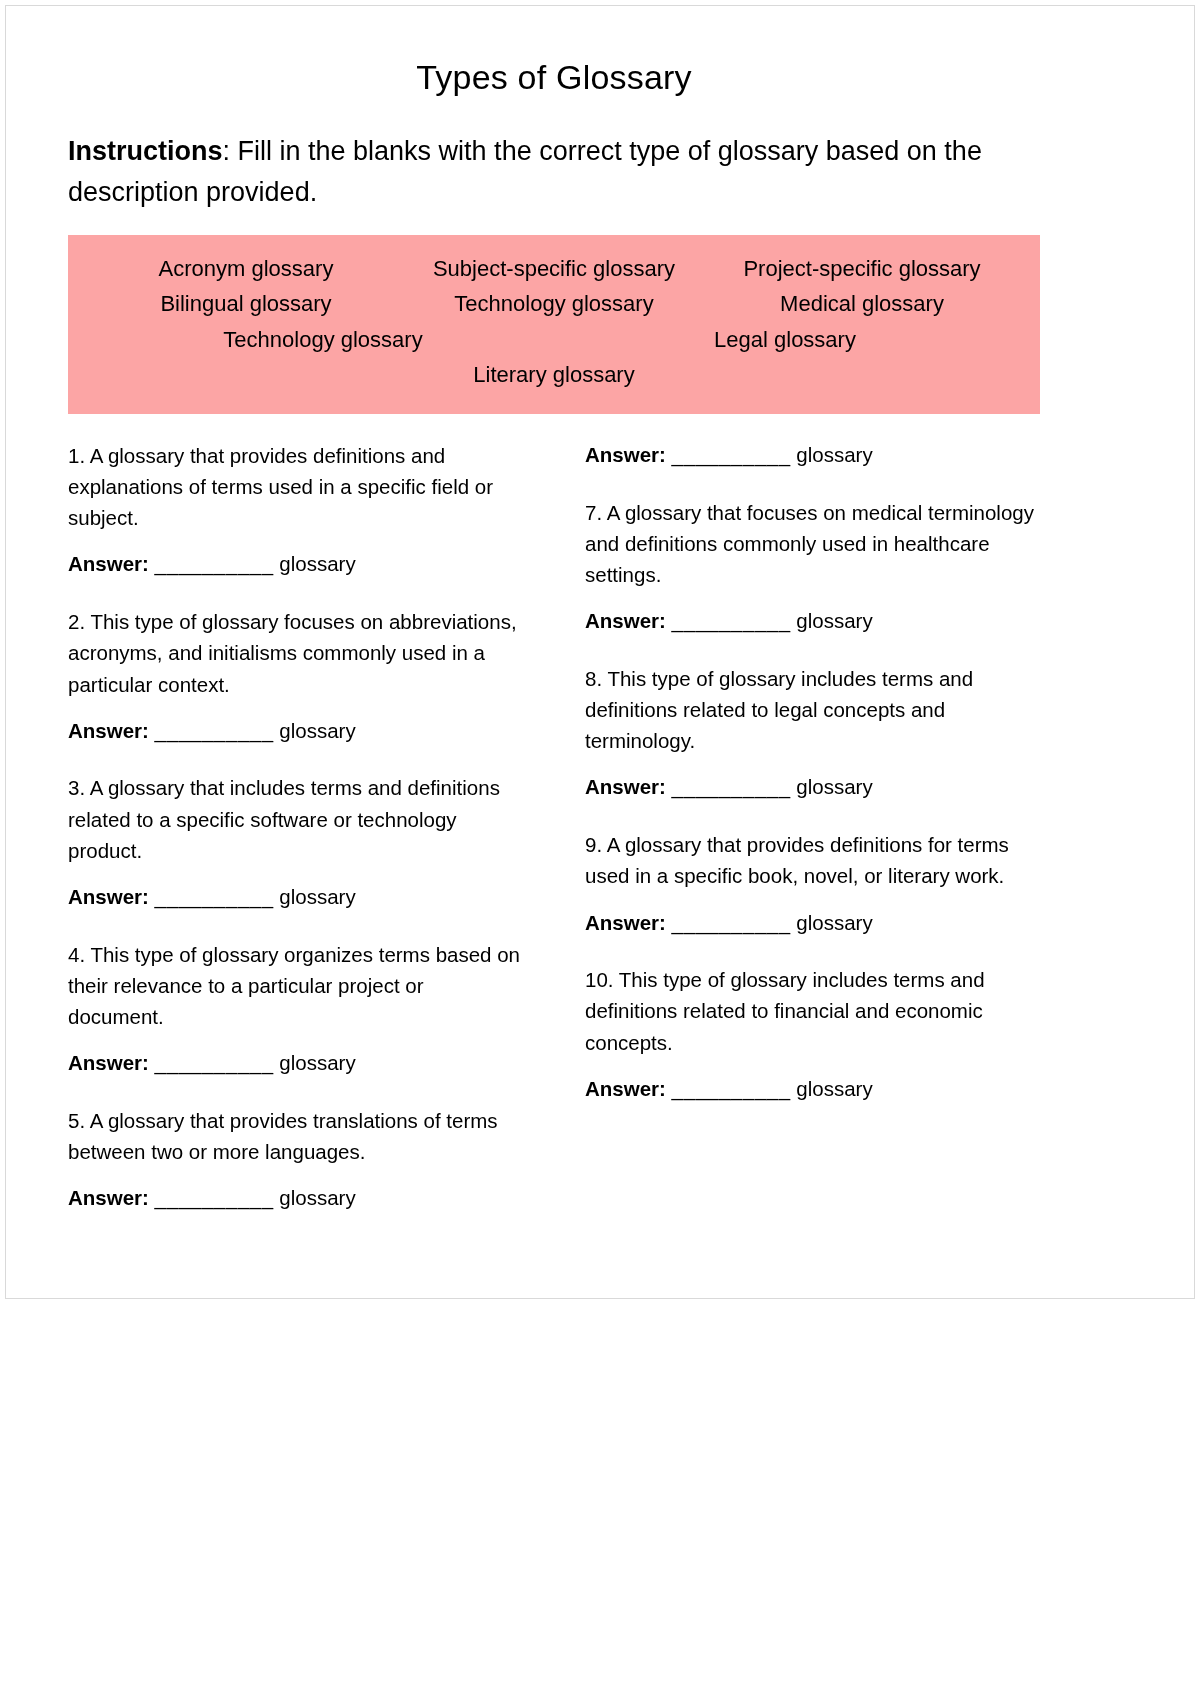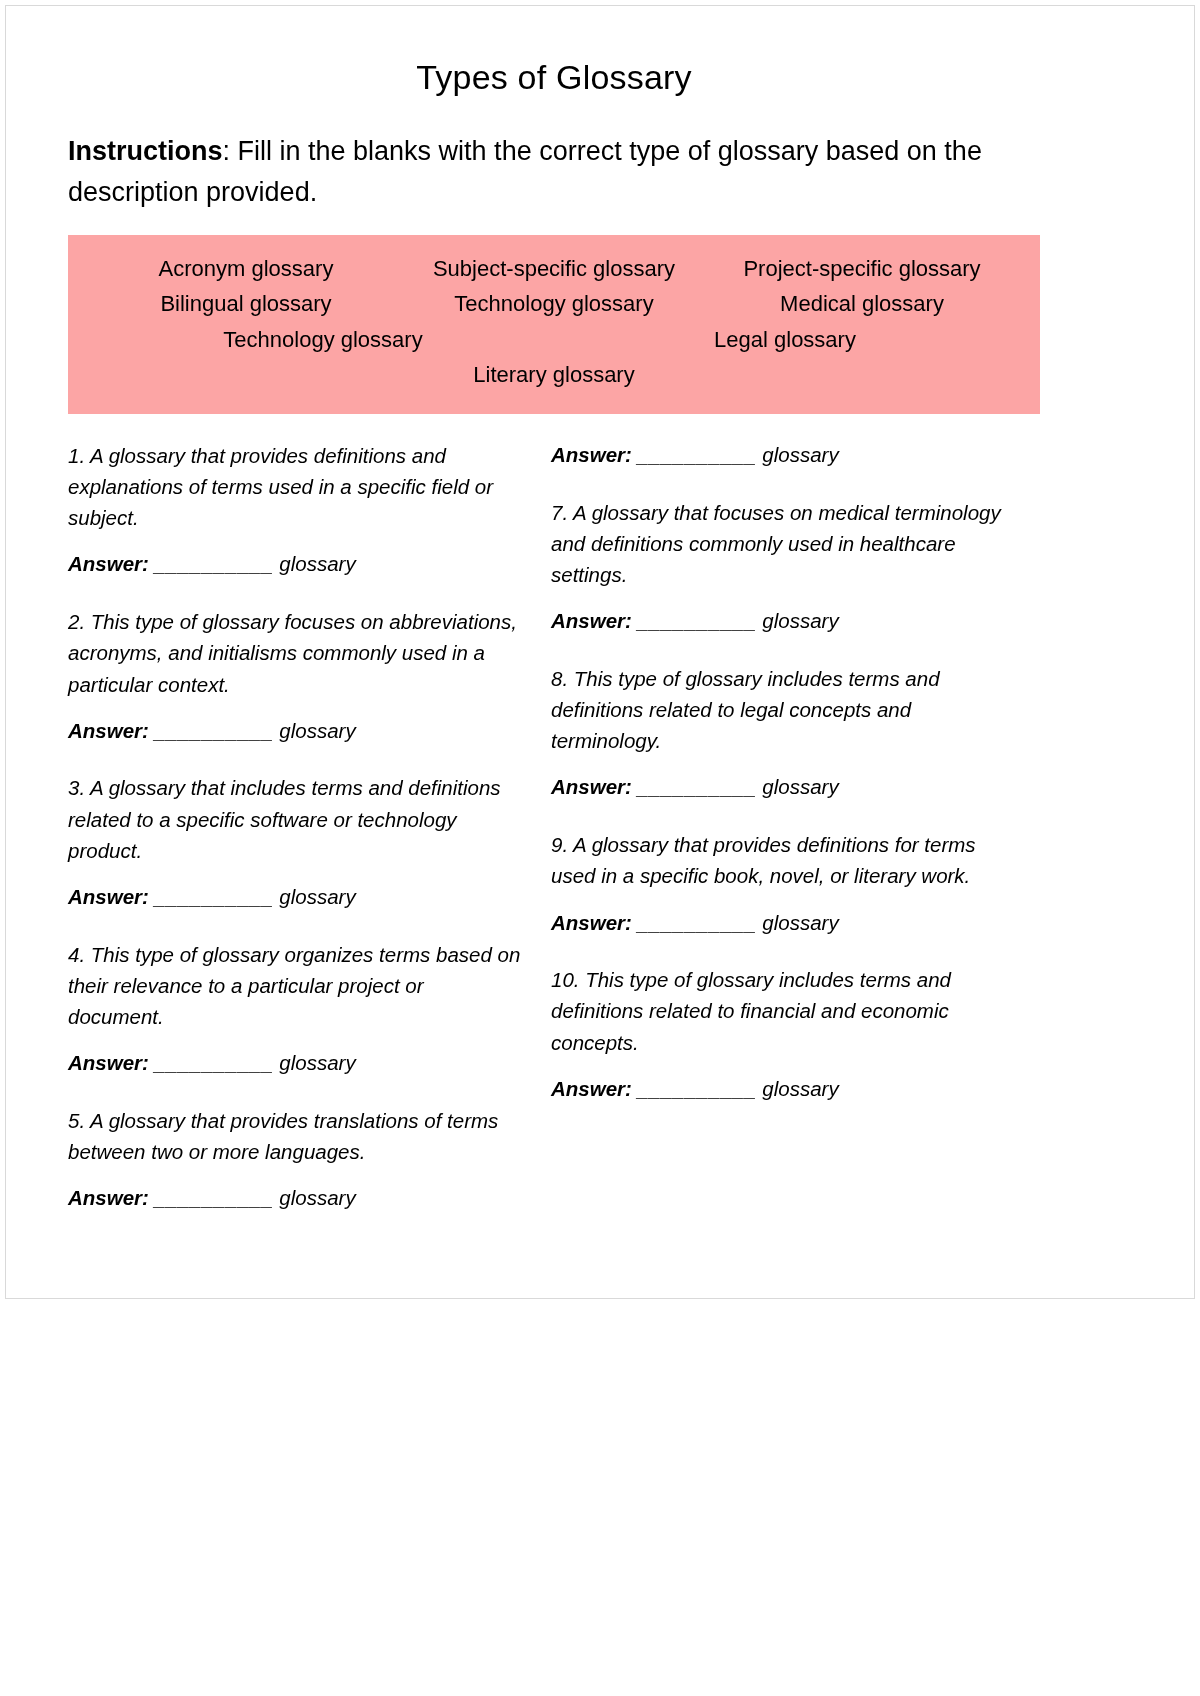--- a/index.html
+++ b/index.html
@@ -72,22 +72,21 @@
   .wb-row.single {
     justify-content: center;
     align-items: center;
   }
   .wb-row.single .wb-cell {
     flex: 0 0 auto;
   }
   .columns {
     display: flex;
     margin-top: 26px;
-    gap: 28px;
-    font-style: italic;
+    gap: 62px;
   }
   .col {
     width: 455px;
   }
   .q {
     margin-bottom: 26px;
   }
   .q-text {
     font-size: 20.5px;
     line-height: 1.52;

